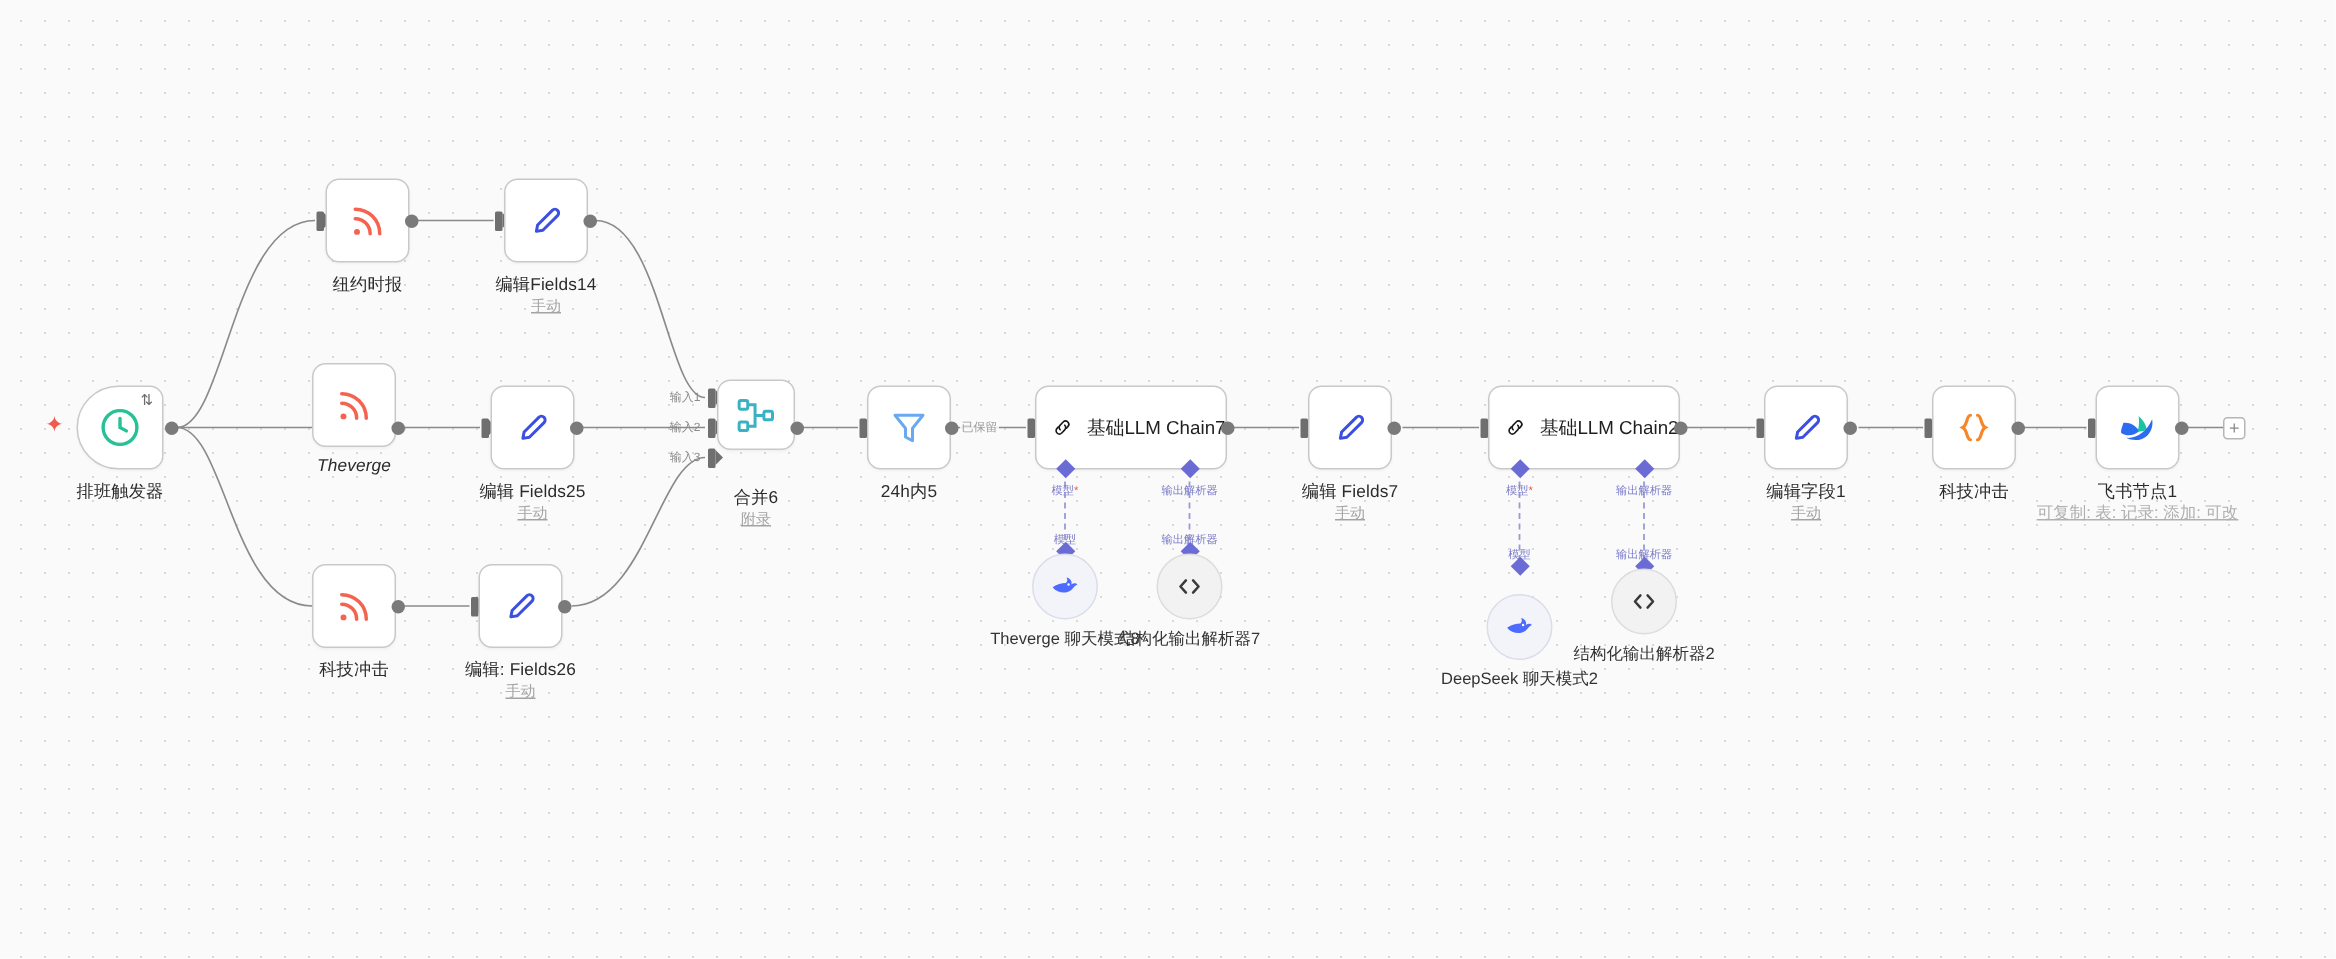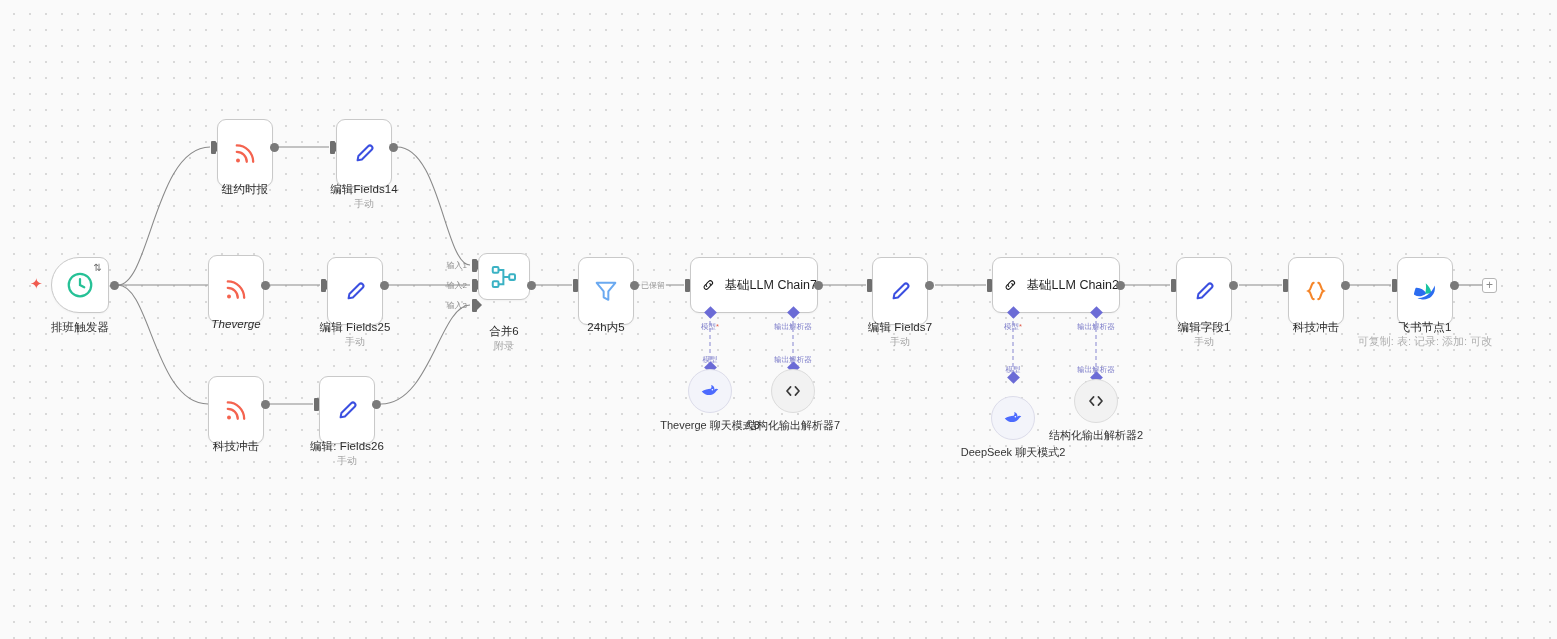--- a/index.html
+++ b/index.html
@@ -28,21 +28,21 @@
   .node {
     position: absolute;
     background: #ffffff;
     border: 1px solid #c9c9c9;
     border-radius: 9px;
     display: flex;
     align-items: center;
     justify-content: center;
     box-shadow: 0 1px 2px rgba(0,0,0,0.04);
   }
-  .node.sq { width: 56px; height: 68px; }
+  .node.sq { width: 56px; height: 56px; }
   .node.trigger {
     width: 58px; height: 56px;
     border-radius: 28px 9px 9px 28px;
   }
   .node.wide {
     width: 128px; height: 56px;
     justify-content: flex-start;
     padding-left: 10px;
     gap: 9px;
   }
@@ -59,20 +59,21 @@
   }
   .node-sub {
     position: absolute;
     top: 77px;
     left: 50%;
     transform: translateX(-50%);
     white-space: nowrap;
     font-size: 10px;
     color: #a3a3a3;
     text-align: right;
+    text-decoration: underline;
   }
   .node-sub.tiny { font-size: 11px; top: 76px; color: #b0b0b0; }
   .wide .node-label-inline {
     font-size: 12.5px;
     color: #1f1f1f;
     white-space: nowrap;
   }
 
   
   .port-out {
@@ -252,21 +253,21 @@
   <div class="node sq" style="left:336px; top:119px;">
     <svg width="28" height="28" viewBox="0 0 24 24">
       <path d="M6.5 18.2 L7.2 14.6 L15.6 6.2 a2.1 2.1 0 0 1 3 3 L10.2 17.6 Z" fill="none" stroke="#3b4fe0" stroke-width="1.7" stroke-linejoin="round"></path>
     </svg>
     <div class="node-title">编辑Fields14</div>
     <div class="node-sub">手动</div>
   </div>
   <div class="port-out" style="left:389px; top:143px;"></div>
 
   <div class="port-in" style="left:209px; top:279px;"></div>
-  <div class="node sq" style="left:208px; top:255px;font-style:italic;">
+  <div class="node sq" style="left:208px; top:242px;font-style:italic;">
     <svg width="28" height="28" viewBox="0 0 24 24">
       <path d="M5 5.5 A14 14 0 0 1 19 19.5" fill="none" stroke="#f4634f" stroke-width="2" stroke-linecap="round"></path>
       <path d="M5 11 A8.5 8.5 0 0 1 13.5 19.5" fill="none" stroke="#f4634f" stroke-width="2" stroke-linecap="round"></path>
       <circle cx="6" cy="18.5" r="1.7" fill="#f4634f"></circle>
     </svg>
     <div class="node-title">Theverge</div>
   </div>
   <div class="port-out" style="left:261px; top:281px;"></div>
 
   <div class="port-in" style="left:321px; top:279px;"></div>

